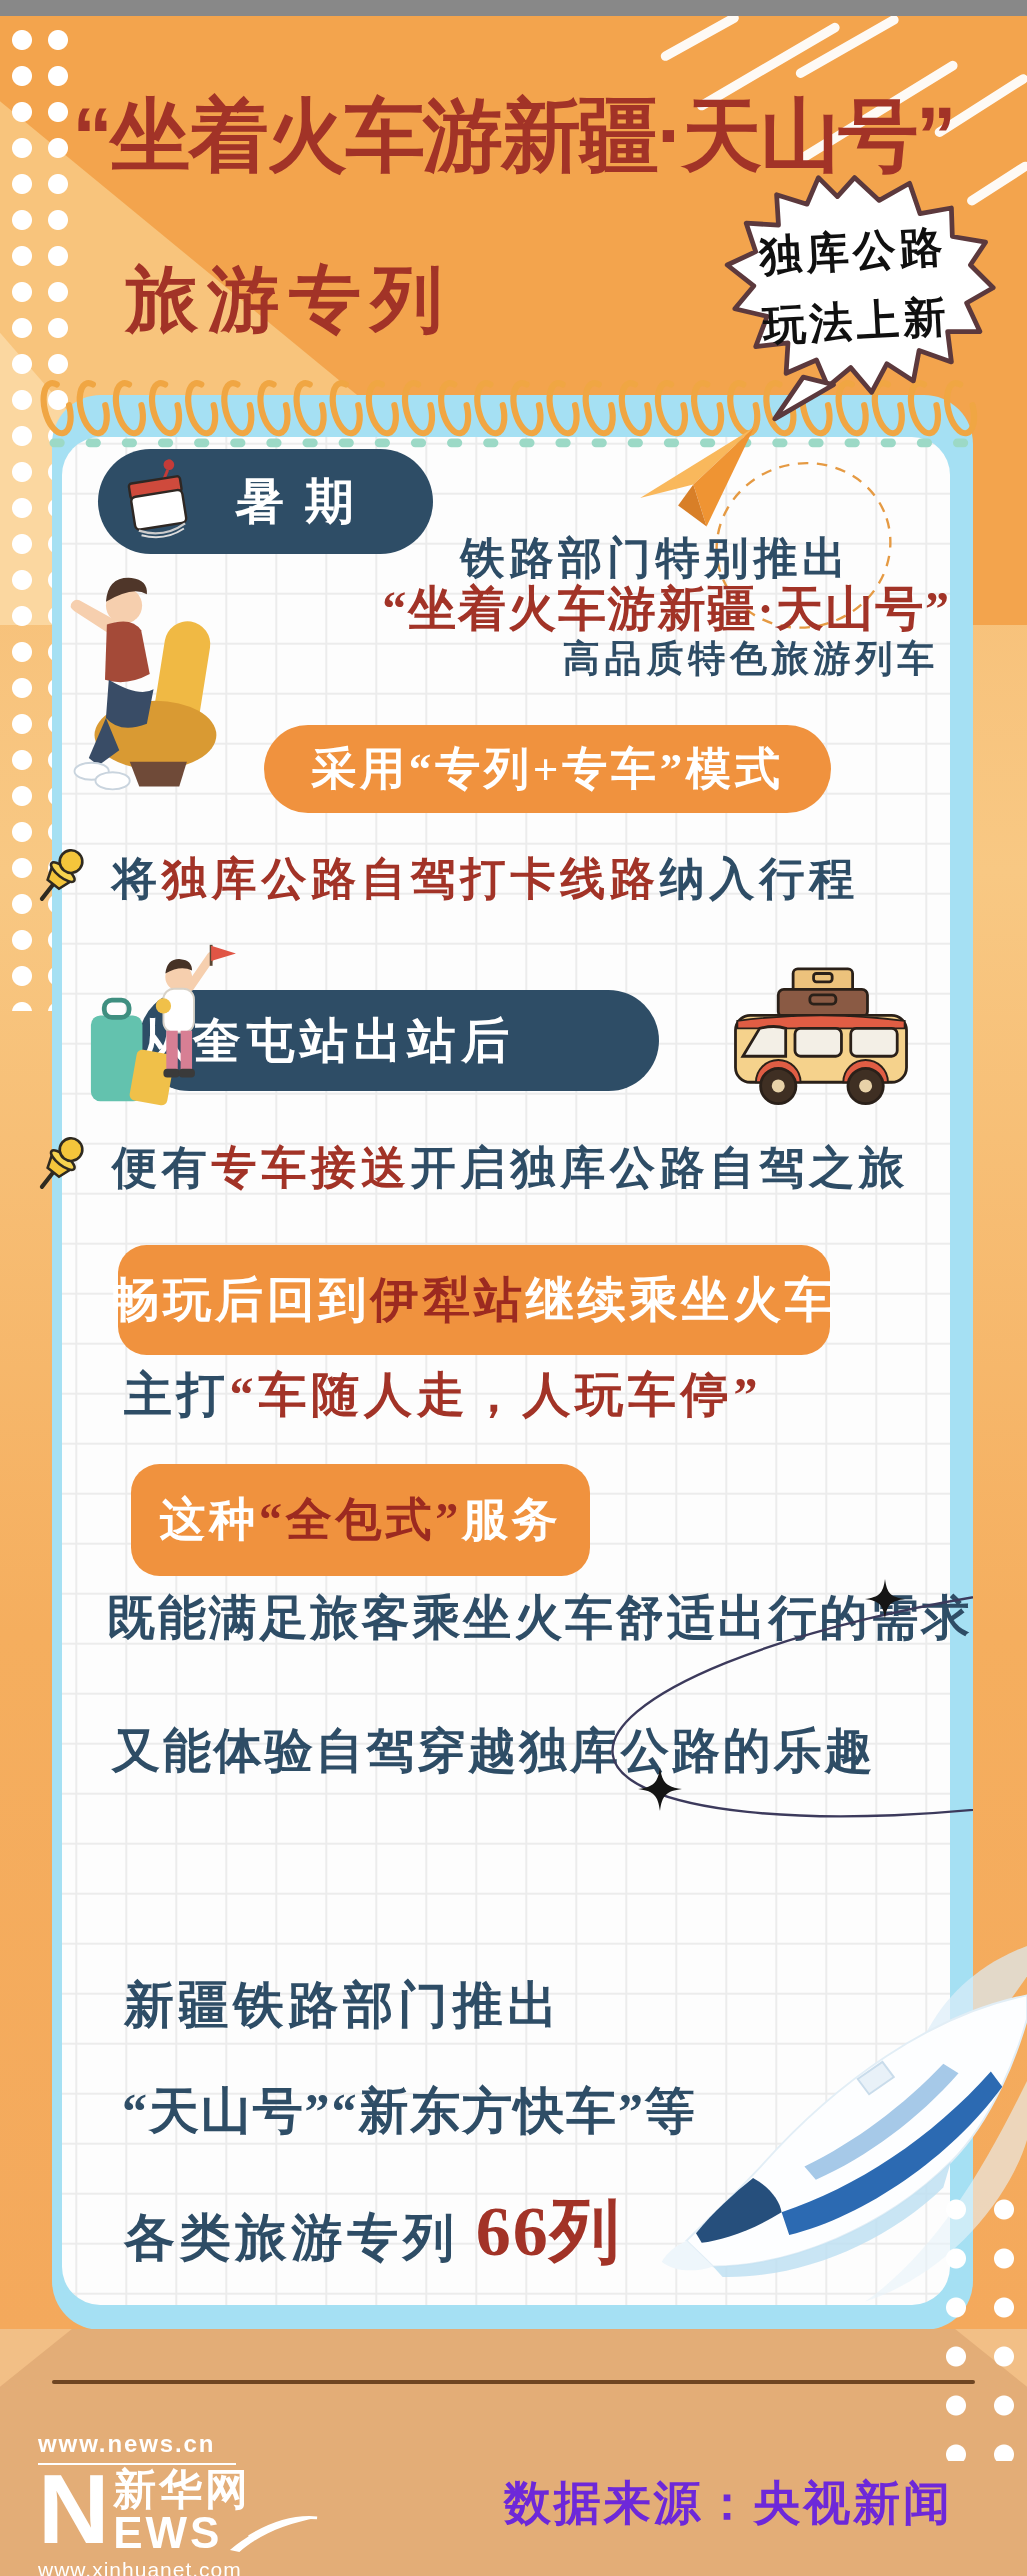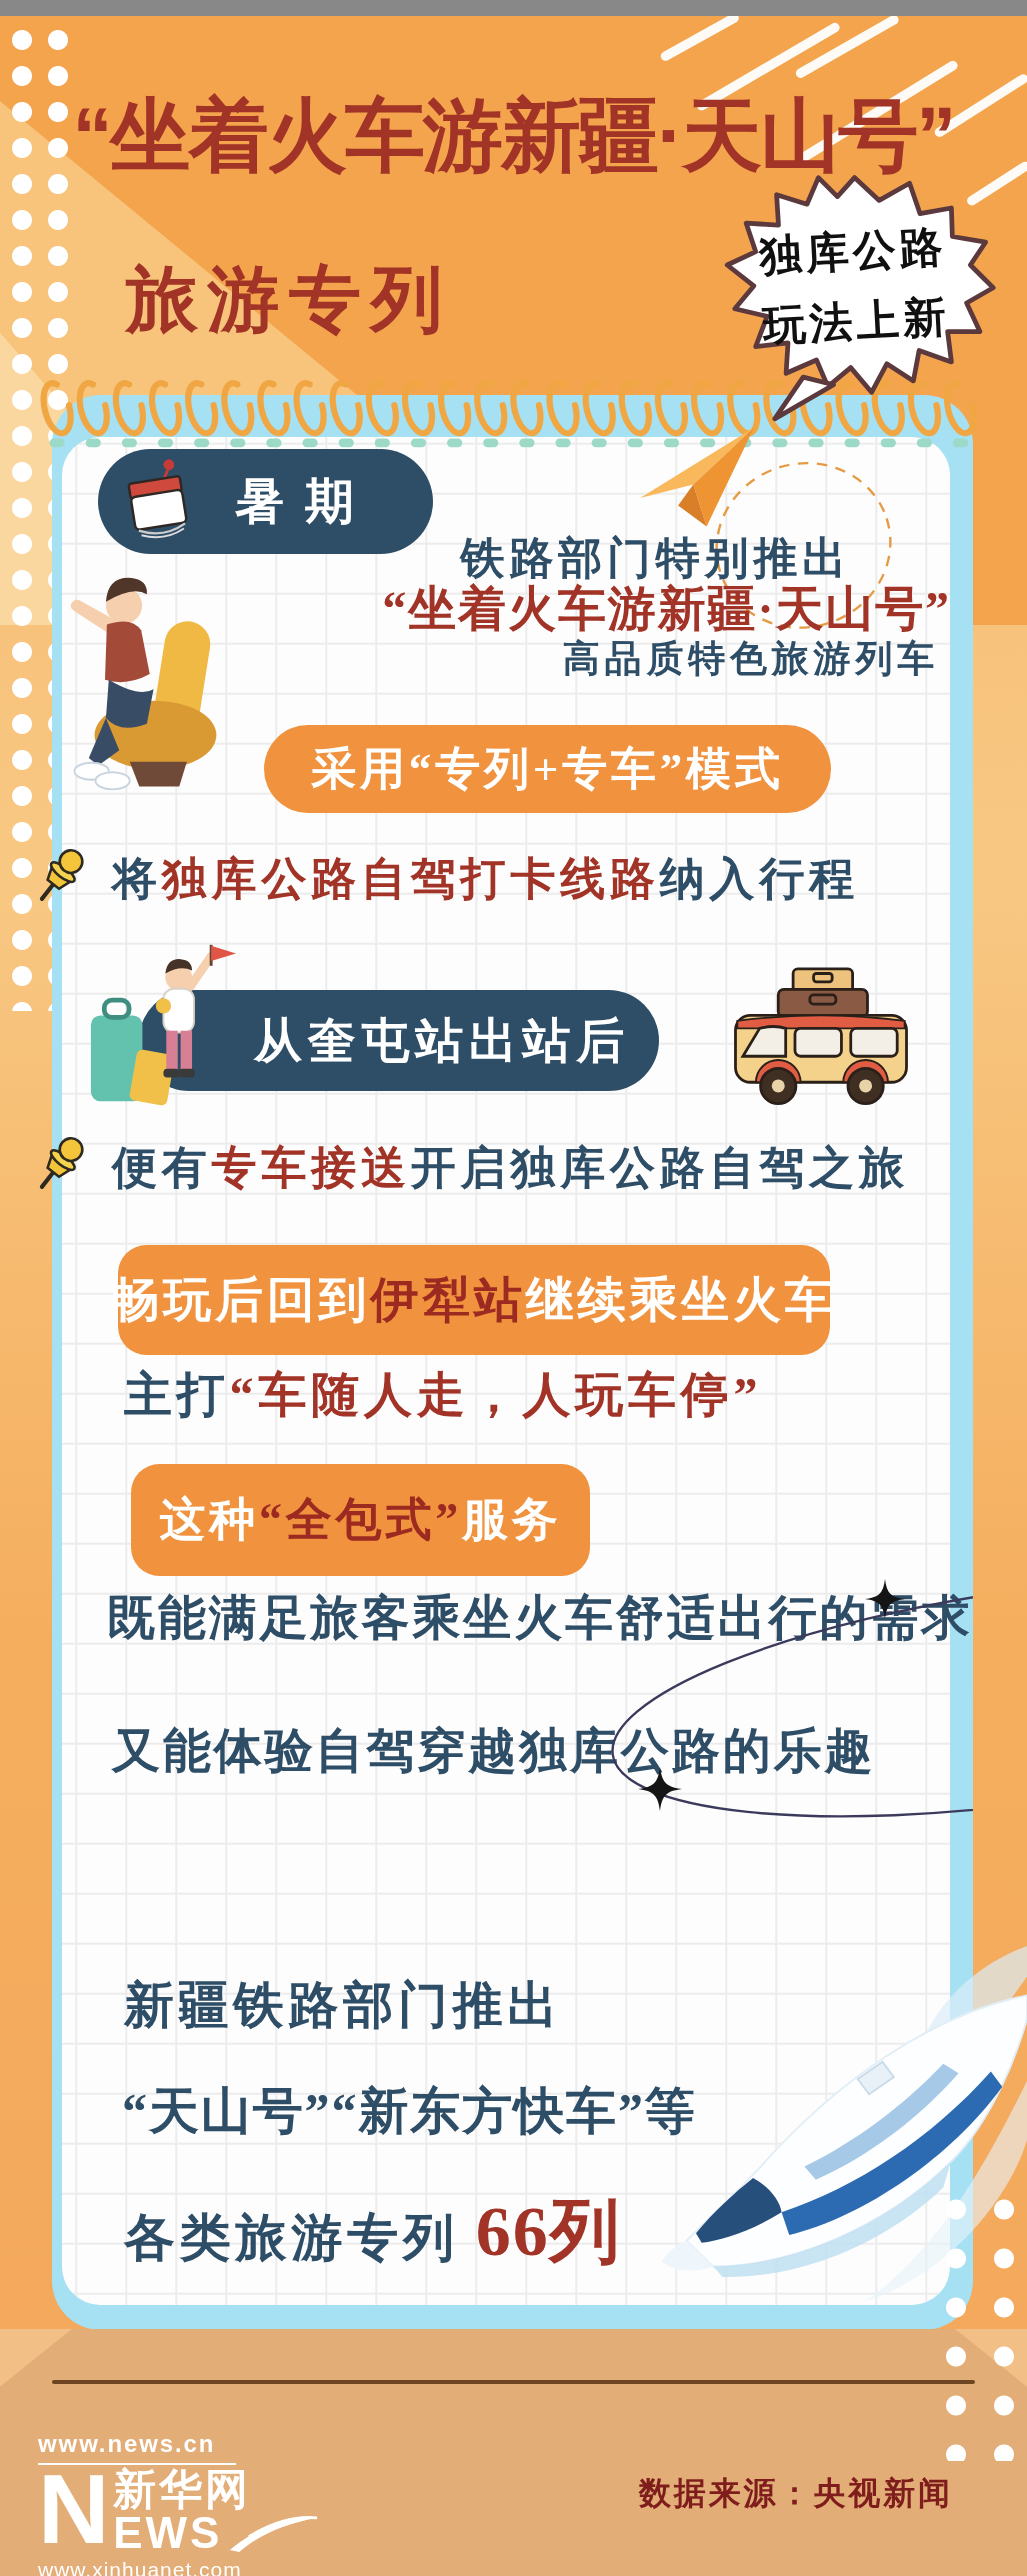--- a/index.html
+++ b/index.html
@@ -62,22 +62,22 @@
   .logo{position:absolute;left:38px;top:101px;color:#fff;z-index:5;}
   .logo-url-top{font-size:24px;font-weight:700;letter-spacing:1.9px;border-bottom:2.9px solid #fff;
     padding-bottom:4.8px;width:198px;}
   .logo-main{display:flex;align-items:flex-start;margin-top:1.9px;}
   .logo-n{font-size:99px;font-weight:700;line-height:0.85;}
   .logo-right{margin-left:3.8px;}
   .logo-cn{font-size:43px;font-weight:700;letter-spacing:2.9px;line-height:1.05;}
   .logo-ews-row{display:flex;align-items:center;}
   .logo-ews{font-size:44px;font-weight:700;letter-spacing:2.9px;line-height:0.9;}
   .logo-url-bottom{font-size:21px;letter-spacing:1px;margin-top:3.8px;}
-  .source{position:absolute;right:74px;top:143px;color:#7f1d1d;font-family:"Liberation Serif",serif;
-    font-weight:700;font-size:32px;letter-spacing:2.9px;z-index:5;}
+  .source{position:absolute;right:74px;top:143px;color:#6d28d9;font-family:"Liberation Serif",serif;
+    font-weight:700;font-size:47px;letter-spacing:2.9px;z-index:5;}
 </style>
 </head>
 <body>
 
 <div class="poster">
 
   <div class="bg-head"></div>
   <div class="bg-head-dark"></div>
   <div class="bg-head-light"></div>
   <div class="dots-left"></div>
@@ -216,21 +216,21 @@
       <line x1="35" y1="44" x2="35" y2="62" stroke="#2f2a20" stroke-width="4" stroke-linecap="round"></line>
       <path d="M23 30 L47 30 L42 44 L28 44 Z" fill="#f4c53b" stroke="#2f2a20" stroke-width="2.5"></path>
       <ellipse cx="35" cy="29" rx="14" ry="5" fill="#f6d34f" stroke="#2f2a20" stroke-width="2.5"></ellipse>
       <circle cx="35" cy="16" r="11" fill="#f4c53b" stroke="#2f2a20" stroke-width="2.5"></circle>
     </g>
   </svg>
   <div class="t" style="left:112px;top:833px;font-size:45px;">
     <span>将</span><span class="em">独库公路自驾打卡线路</span><span>纳入行程</span>
   </div>
 
-  <div class="badge" style="left:139px;top:974px;width:491px;height:101px;justify-content:flex-end;padding-right:28.5px;">
+  <div class="badge" style="left:139px;top:974px;width:491px;height:101px;justify-content:flex-start;padding-right:28.5px;">
     <span style="font-size:48px;letter-spacing:5.7px;">从奎屯站出站后</span>
   </div>
   <svg class="deco" style="left:82px;top:925px;" width="160" height="167" viewBox="0 0 165 175">
     <rect x="8" y="78" width="54" height="90" rx="10" fill="#63c2ae"></rect>
     <rect x="22" y="62" width="26" height="18" rx="8" fill="none" stroke="#3f8f80" stroke-width="5"></rect>
     <rect x="52" y="116" width="40" height="54" rx="6" fill="#f0c049" transform="rotate(10 72 143)"></rect>
     <line x1="112" y1="48" x2="134" y2="16" stroke="#f6cfae" stroke-width="9" stroke-linecap="round"></line>
     <line x1="134" y1="4" x2="134" y2="26" stroke="#5a4632" stroke-width="3"></line>
     <path d="M134,5 L160,13 L134,21 Z" fill="#e05545"></path>
     <circle cx="100" cy="38" r="14" fill="#f6cfae"></circle>

